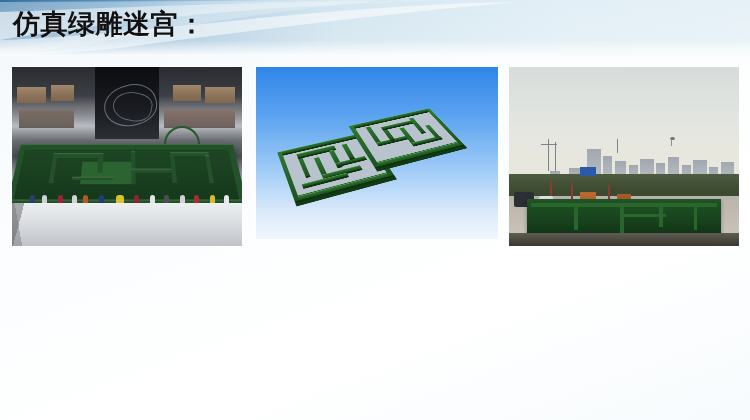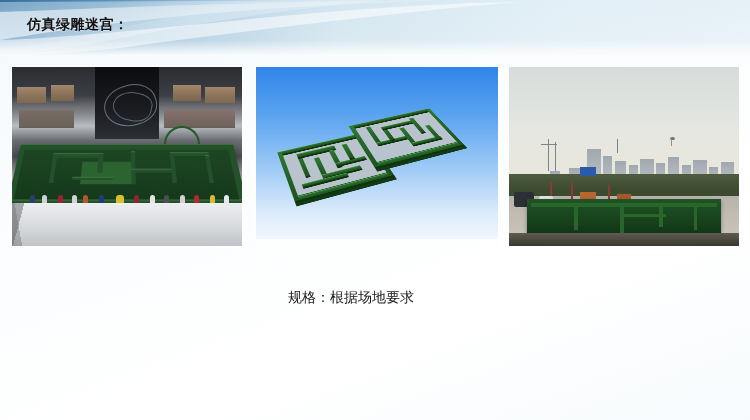--- a/index.html
+++ b/index.html
@@ -23,23 +23,23 @@
     position: absolute;
     left: 0; top: 0;
     width: 750px;
     height: 56px;
     overflow: hidden;
   }
   .header-band svg { display: block; }
 
   .slide-title {
     position: absolute;
-    left: 27px;
+    left: 13px;
     top: 11px;
-    font-size: 14px;
+    font-size: 27px;
     font-weight: bold;
     color: #111111;
     letter-spacing: 0.5px;
     line-height: 26px;
     white-space: nowrap;
     text-shadow: 0 1px 0 rgba(255,255,255,0.35);
   }
 
   
   .photo-row {
@@ -426,16 +426,15 @@
           <div class="p3-mazewall" style="left:68%;top:8%;width:2%;height:62%;"></div>
           <div class="p3-mazewall" style="left:86%;top:8%;width:2%;height:70%;"></div>
           <div class="p3-mazewall" style="left:50%;top:36%;width:22%;height:8%;"></div>
         </div>
         <div style="position:absolute;left:0;top:93%;width:100%;height:7%;background:linear-gradient(180deg,#5e5b52,#3a382f);"></div>
       </div>
     </div>
   </div>
 
   <div class="spec-block">
-    <span class="spec-line">规格：根据场地要求</span>
   </div>
 
 </div>
 
 </body></html>

